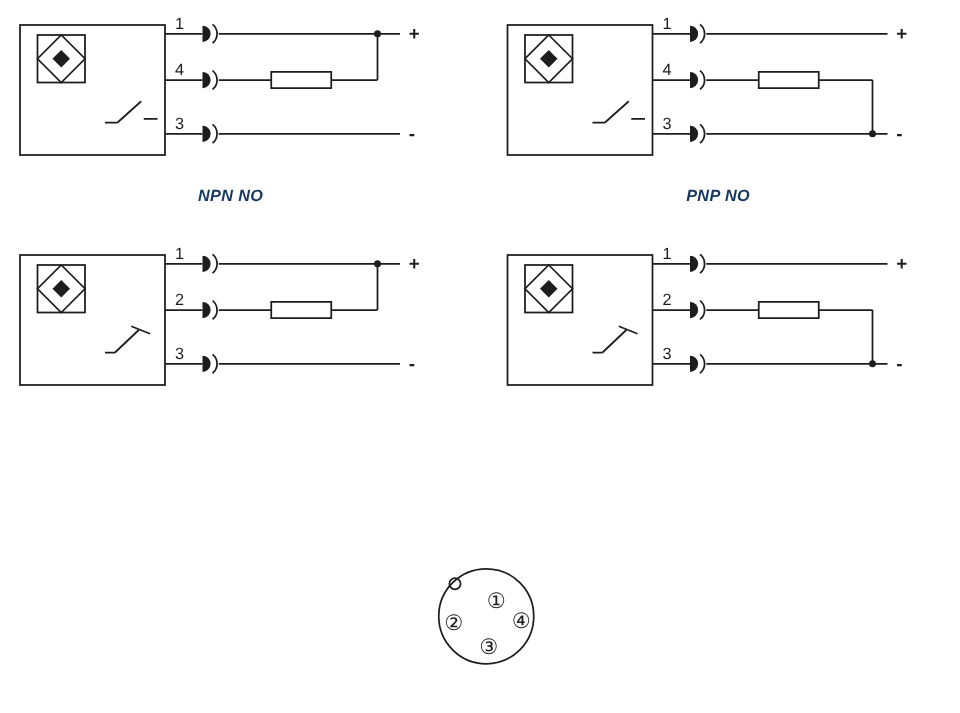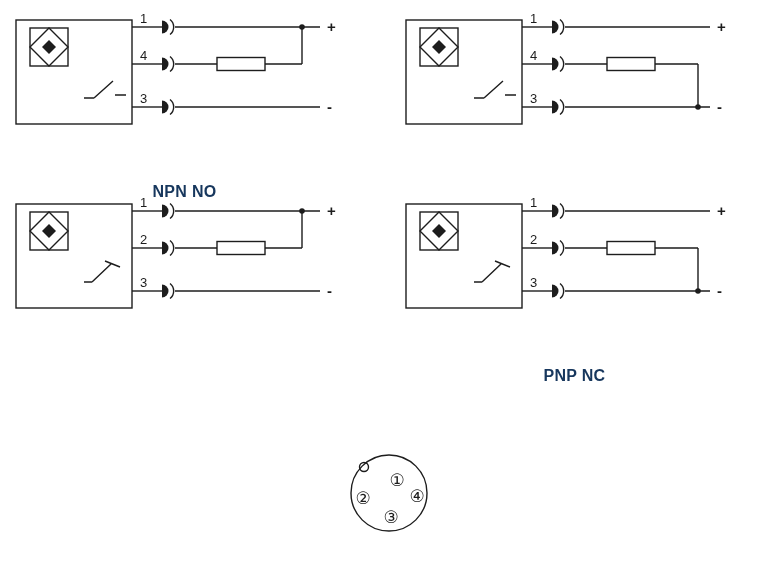--- a/index.html
+++ b/index.html
@@ -1,21 +1,21 @@
 <!DOCTYPE html>
 <html><head>
 <meta charset="utf-8">
 <style>
   * { margin:0; padding:0; box-sizing:border-box; }
   html,body { background:#ffffff; }
   body { width:768px; height:570px; font-family:"Liberation Sans", sans-serif; }
   .canvas { position:relative; width:768px; height:570px; background:#ffffff; overflow:hidden; }
   .diagram-block { position:absolute; width:345px; }
-  .caption { margin-top:34px; text-align:center; font-size:16px; font-weight:bold;
-             color:#17375d; letter-spacing:.3px; }
+  .caption { margin-top:0; text-align:center; font-size:13px; font-weight:bold;
+             color:#17375d; letter-spacing:.3px;font-style:italic; }
   svg { display:block; }
   .wire { stroke:#1d1d1d; stroke-width:1.4; fill:none; stroke-linecap:butt; }
   .fillshape { fill:#1d1d1d; stroke:none; }
   text { font-family:"Liberation Sans", sans-serif; fill:#1d1d1d; }
   .pinnum { font-size:13px; }
   .term { font-size:15px; font-weight:bold; }
   .cpin { font-size:17px; text-anchor:middle; font-family:"DejaVu Sans", sans-serif; }
   .connector-block { position:absolute; }
 </style>
 </head>
@@ -85,20 +85,21 @@
       <path class="wire" d="M253 50 H296 M296 50 V93"></path>
       <circle class="fillshape" cx="296" cy="93" r="2.8"></circle>
 
       <path class="wire" d="M120 93 H150"></path>
       <text class="pinnum" x="128" y="89">3</text>
       <path class="fillshape" d="M150 86.5 A6.5 6.5 0 0 1 150 99.5 Z"></path>
       <path class="wire" d="M158 85.5 A9.5 9.5 0 0 1 158 100.5"></path>
       <path class="wire" d="M163 93 H308"></path>
       <text class="term" x="315" y="98">-</text>
     </svg>
+    <div class="caption">PNP NO</div>
   </div>
 
   <div class="diagram-block" style="left:12px; top:198px;">
     <svg viewBox="0 0 345 135" width="345" height="135">
       <rect class="wire" x="4" y="6" width="116" height="104"></rect>
       <g>
         <rect class="wire" x="18" y="14" width="38" height="38"></rect>
         <path class="wire" d="M37 14 L56 33 L37 52 L18 33 Z"></path>
         <path class="fillshape" d="M37 26 L44 33 L37 40 L30 33 Z"></path>
       </g>
@@ -155,21 +156,20 @@
       <path class="wire" d="M253 50 H296 M296 50 V93"></path>
       <circle class="fillshape" cx="296" cy="93" r="2.8"></circle>
 
       <path class="wire" d="M120 93 H150"></path>
       <text class="pinnum" x="128" y="89">3</text>
       <path class="fillshape" d="M150 86.5 A6.5 6.5 0 0 1 150 99.5 Z"></path>
       <path class="wire" d="M158 85.5 A9.5 9.5 0 0 1 158 100.5"></path>
       <path class="wire" d="M163 93 H308"></path>
       <text class="term" x="315" y="98">-</text>
     </svg>
-    <div class="caption">PNP NC</div>
   </div>
 
   <div class="connector-block" style="left:334px; top:440px;">
     <svg viewBox="0 0 110 110" width="110" height="110">
       <circle class="wire" cx="55" cy="53" r="38"></circle>
       <circle class="wire" cx="30" cy="27" r="4.5" fill="#ffffff"></circle>
       <text class="cpin" x="63" y="46">①</text>
       <text class="cpin" x="83" y="62">④</text>
       <text class="cpin" x="29" y="64">②</text>
       <text class="cpin" x="57" y="83">③</text>

